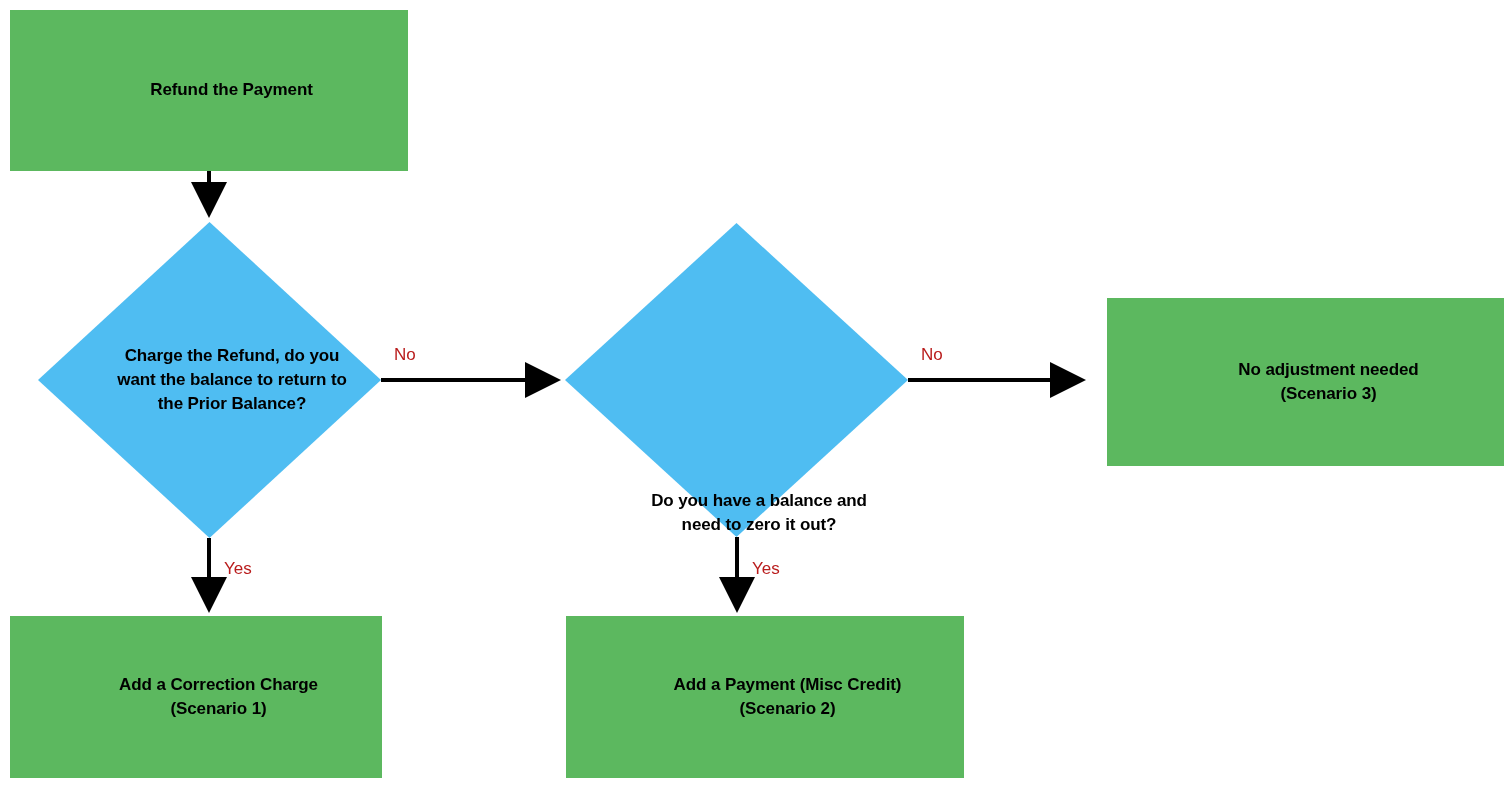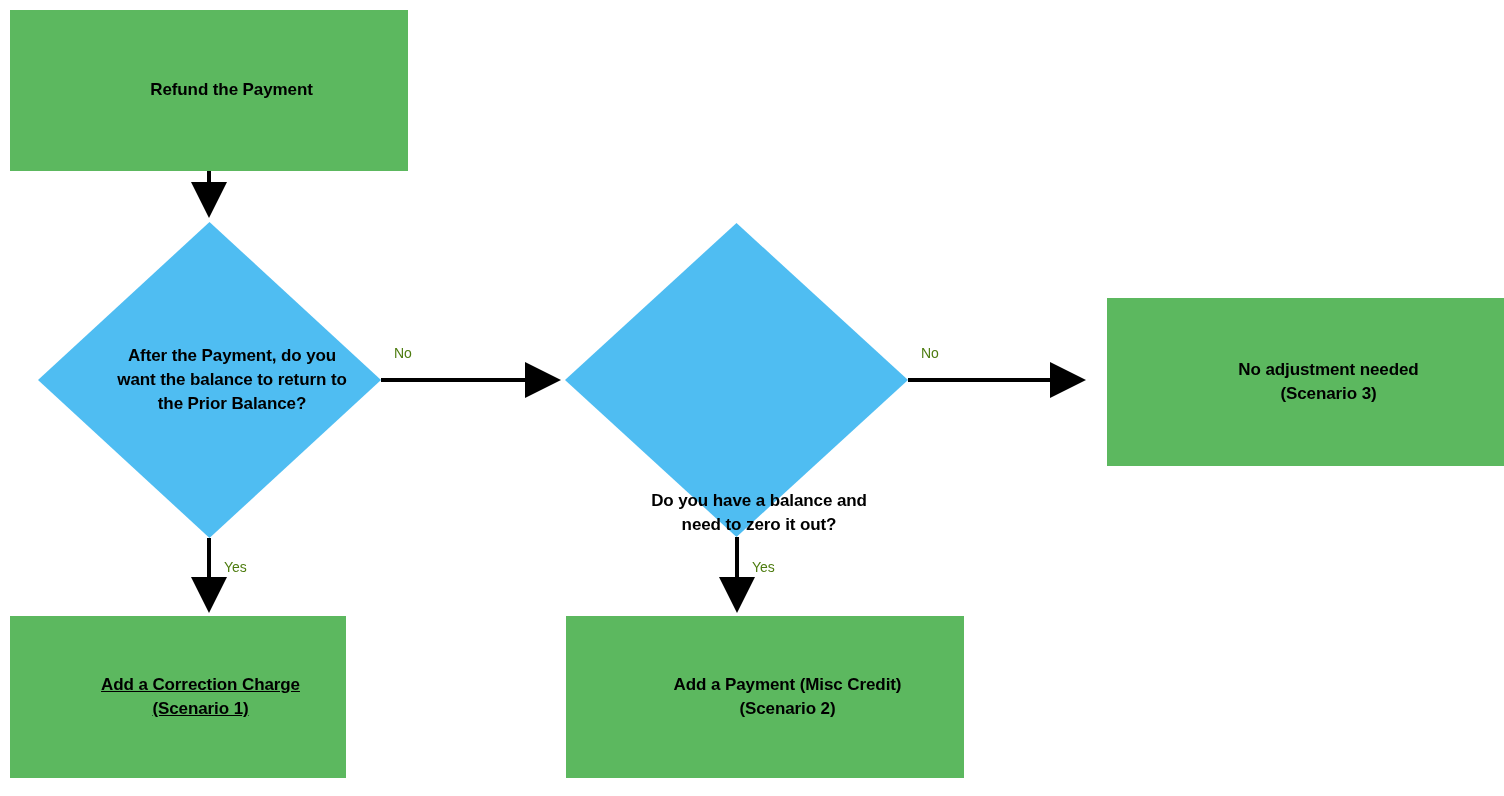--- a/index.html
+++ b/index.html
@@ -59,23 +59,23 @@
     background: #4FBDF2;
     clip-path: polygon(50% 0%, 100% 50%, 50% 100%, 0% 50%);
   }
   .node-decision .label {
     position: relative;
     z-index: 2;
     max-width: 78%;
   }
   .edge-label {
     position: absolute;
-    font-size: 14px;
+    font-size: 17px;
     font-weight: normal;
-    color: #4d7c0f;
+    color: #b91c1c;
     white-space: nowrap;
     line-height: 1;
   }
 </style>
 </head>
 <body>
 
 <div id="canvas">
 
   <svg class="edges" viewBox="0 0 1504 796" width="1504" height="796" xmlns="http://www.w3.org/2000/svg">
@@ -105,34 +105,34 @@
       <line x1="737" y1="537" x2="737" y2="609" stroke="#000000" stroke-width="4" marker-end="url(#arrowhead)"></line>
     </g>
   </svg>
 
   <div class="node node-process" style="left:10px; top:10px; width:398px; height:161px;">
     <span class="label">Refund the Payment</span>
   </div>
 
   <div class="node node-decision" style="left:38px; top:222px; width:343px; height:316px;">
     <span class="diamond-bg"></span>
-    <span class="label">After the Payment, do you want the balance to return to the Prior Balance?</span>
+    <span class="label">Charge the Refund, do you want the balance to return to the Prior Balance?</span>
   </div>
 
   <div class="node node-decision" style="left:565px; top:223px; width:343px; height:314px;align-items:flex-end;">
     <span class="diamond-bg"></span>
     <span class="label">Do you have a balance and need to zero it out?</span>
   </div>
 
   <div class="node node-process" style="left:1090px; top:298px; width:398px; height:168px;margin-left:17px;">
     <span class="label">No adjustment needed
 (Scenario 3)</span>
   </div>
 
-  <div class="node node-process" style="left:10px; top:616px; width:336px; height:162px;text-decoration:underline;">
+  <div class="node node-process" style="left:10px; top:616px; width:372px; height:162px;">
     <span class="label">Add a Correction Charge
 (Scenario 1)</span>
   </div>
 
   <div class="node node-process" style="left:538px; top:616px; width:398px; height:162px;margin-left:28px;">
     <span class="label">Add a Payment (Misc Credit)
 (Scenario 2)</span>
   </div>
 
   <div class="edge-label" style="left:394px; top:346px;">No</div>

